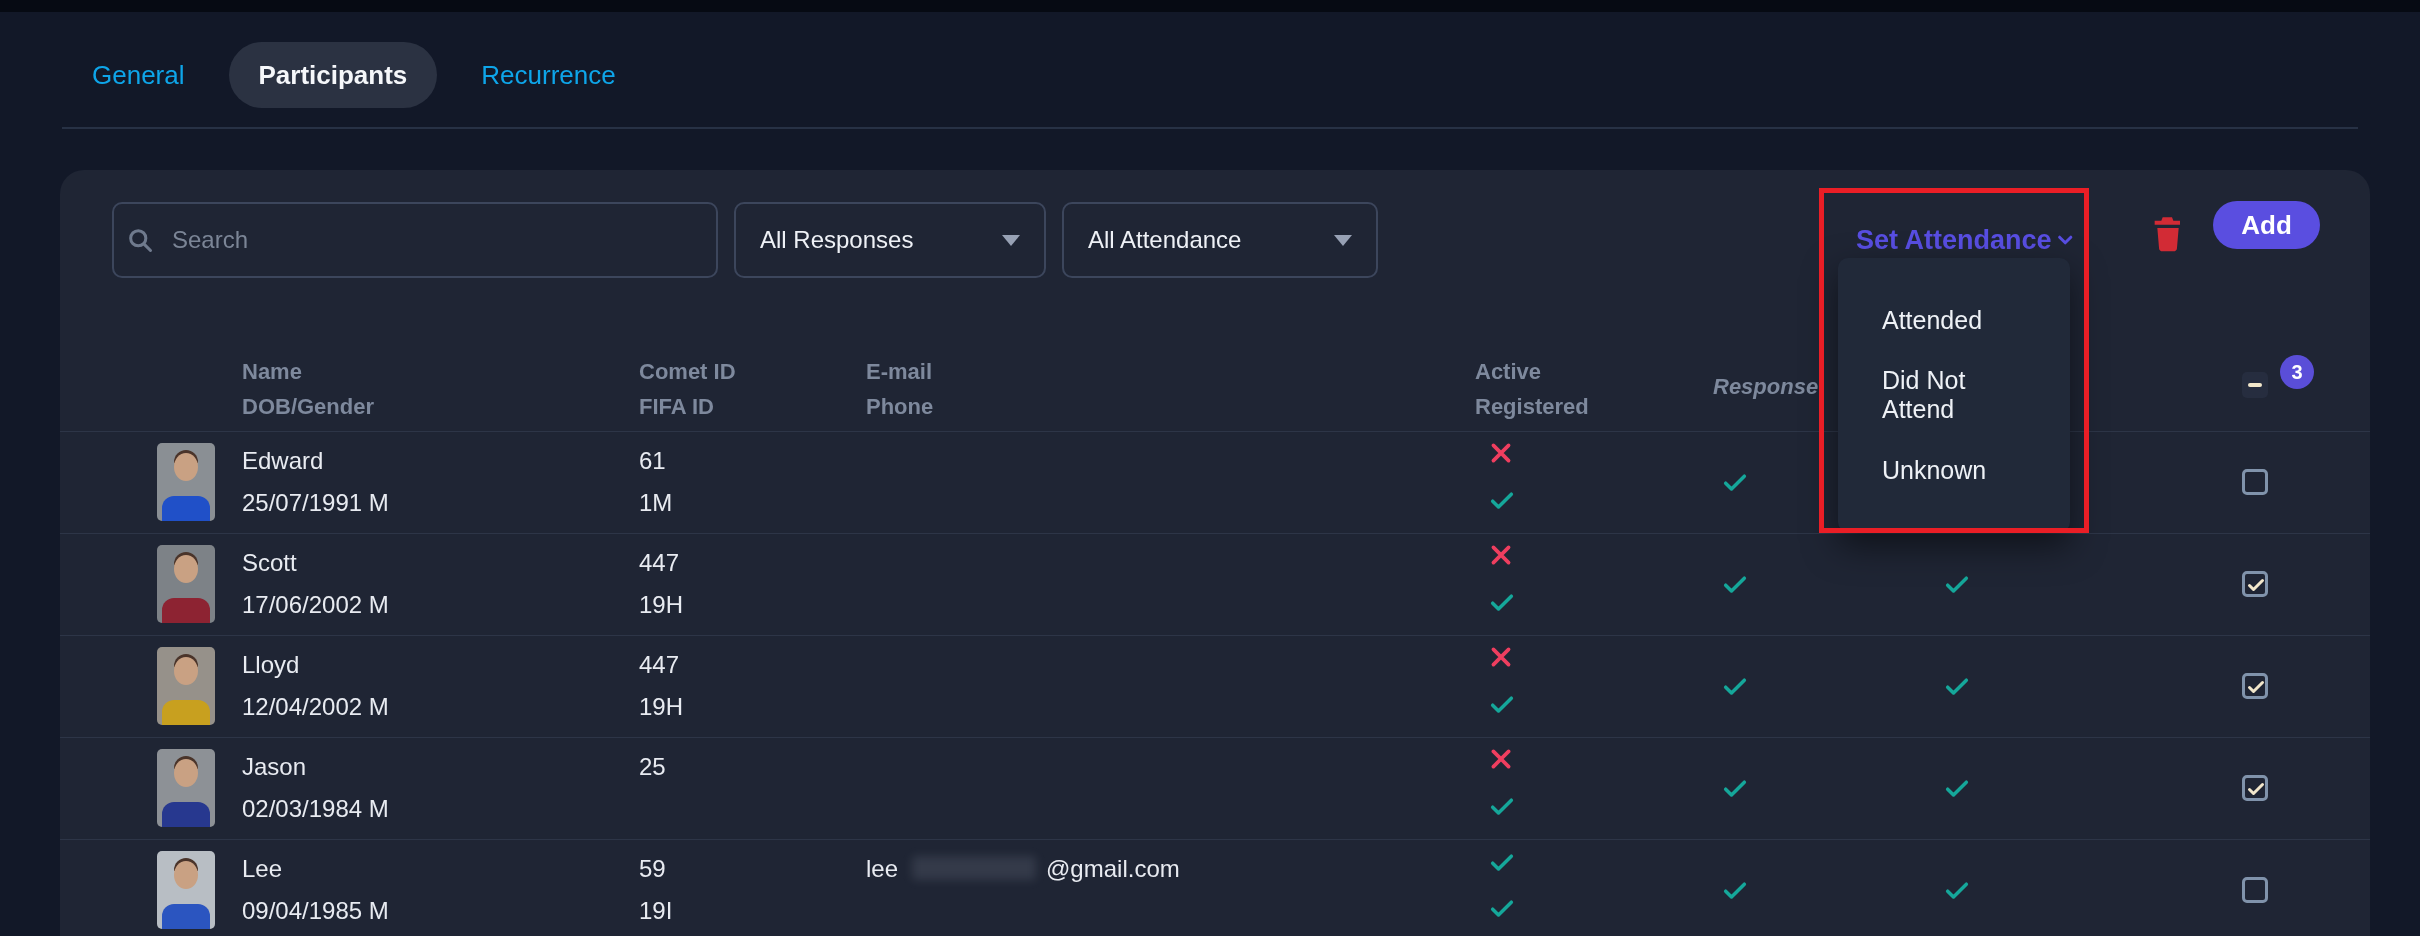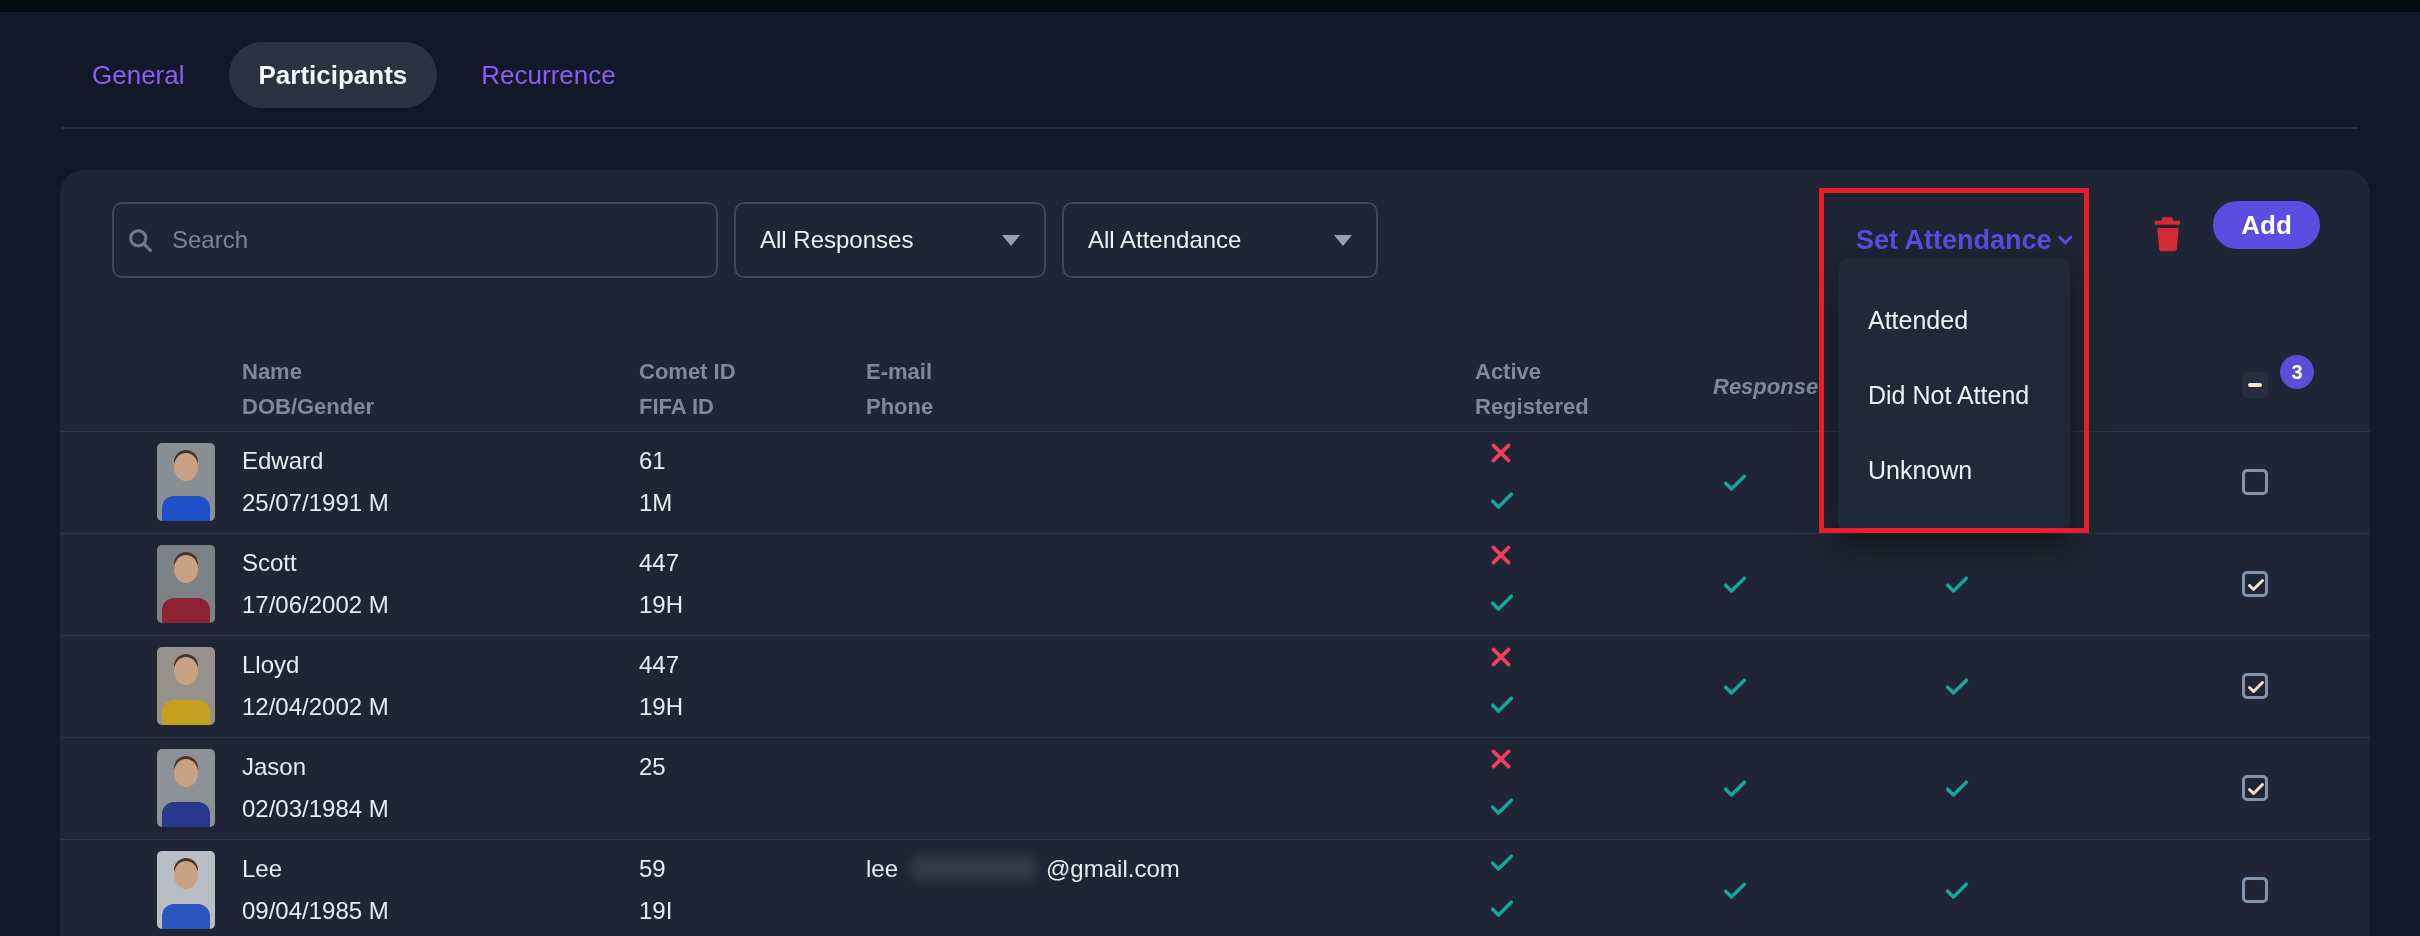--- a/index.html
+++ b/index.html
@@ -4,21 +4,21 @@
 <style>
   html,body{margin:0;padding:0;background:#0c1120;}
   .stage{position:relative;width:2420px;height:936px;overflow:hidden;
          background:#121828;font-family:"Liberation Sans",sans-serif;
          -webkit-font-smoothing:antialiased;}
   .top-strip{position:absolute;left:0;top:0;width:2420px;height:12px;background:#060a13;}
 
   
   .tabs{position:absolute;left:62px;top:42px;height:66px;display:flex;align-items:center;gap:14px;}
   .tab{height:66px;display:flex;align-items:center;padding:0 30px;border-radius:33px;
-       font-size:26px;color:#8b5cf6;cursor:pointer;white-space:nowrap;}
+       font-size:26px;color:#0ea5e9;cursor:pointer;white-space:nowrap;}
   .tab.active{background:#2b3242;color:#f5f7fa;font-weight:700;}
   .tabs-divider{position:absolute;left:62px;top:127px;width:2296px;height:2px;background:#273145;}
 
   
   .card{position:absolute;left:60px;top:170px;width:2310px;height:820px;
         background:#1f2534;border-radius:24px;}
 
   
   .search-box{position:absolute;left:52px;top:32px;width:606px;height:76px;box-sizing:border-box;
               border:2px solid #3c465c;border-radius:10px;display:flex;align-items:center;padding:0 12px;}
@@ -41,21 +41,21 @@
   .add-btn{position:absolute;left:2153px;top:31px;width:107px;height:48px;border-radius:32px;
            background:#5a4ee0;border:none;color:#ffffff;font-size:26px;font-weight:600;
            font-family:"Liberation Sans",sans-serif;cursor:pointer;}
 
   
   .red-box{position:absolute;left:1759px;top:18px;width:270px;height:345px;box-sizing:border-box;
            border:5px solid #ea1e26;z-index:8;pointer-events:none;}
   .menu{position:absolute;left:1778px;top:88px;width:232px;height:262px;background:#212939;
         border-radius:10px;box-shadow:0 14px 34px rgba(0,0,0,.5);z-index:6;
         display:flex;flex-direction:column;justify-content:center;padding:6px 0;}
-  .menu-item{height:75px;display:flex;align-items:center;padding:0 30px;color:#eef1f6;
+  .menu-item{height:75px;display:flex;align-items:center;padding:0 44px;color:#eef1f6;
              font-size:25px;cursor:pointer;}
 
   
   .thead{position:absolute;left:0;top:175px;width:2310px;height:86px;color:#7e899d;
          font-size:22px;font-weight:600;}
   .th{position:absolute;line-height:29px;}
   .th .l2{margin-top:6px;}
   .th-name{left:182px;top:12px;}
   .th-comet{left:579px;top:12px;}
   .th-email{left:806px;top:12px;}

